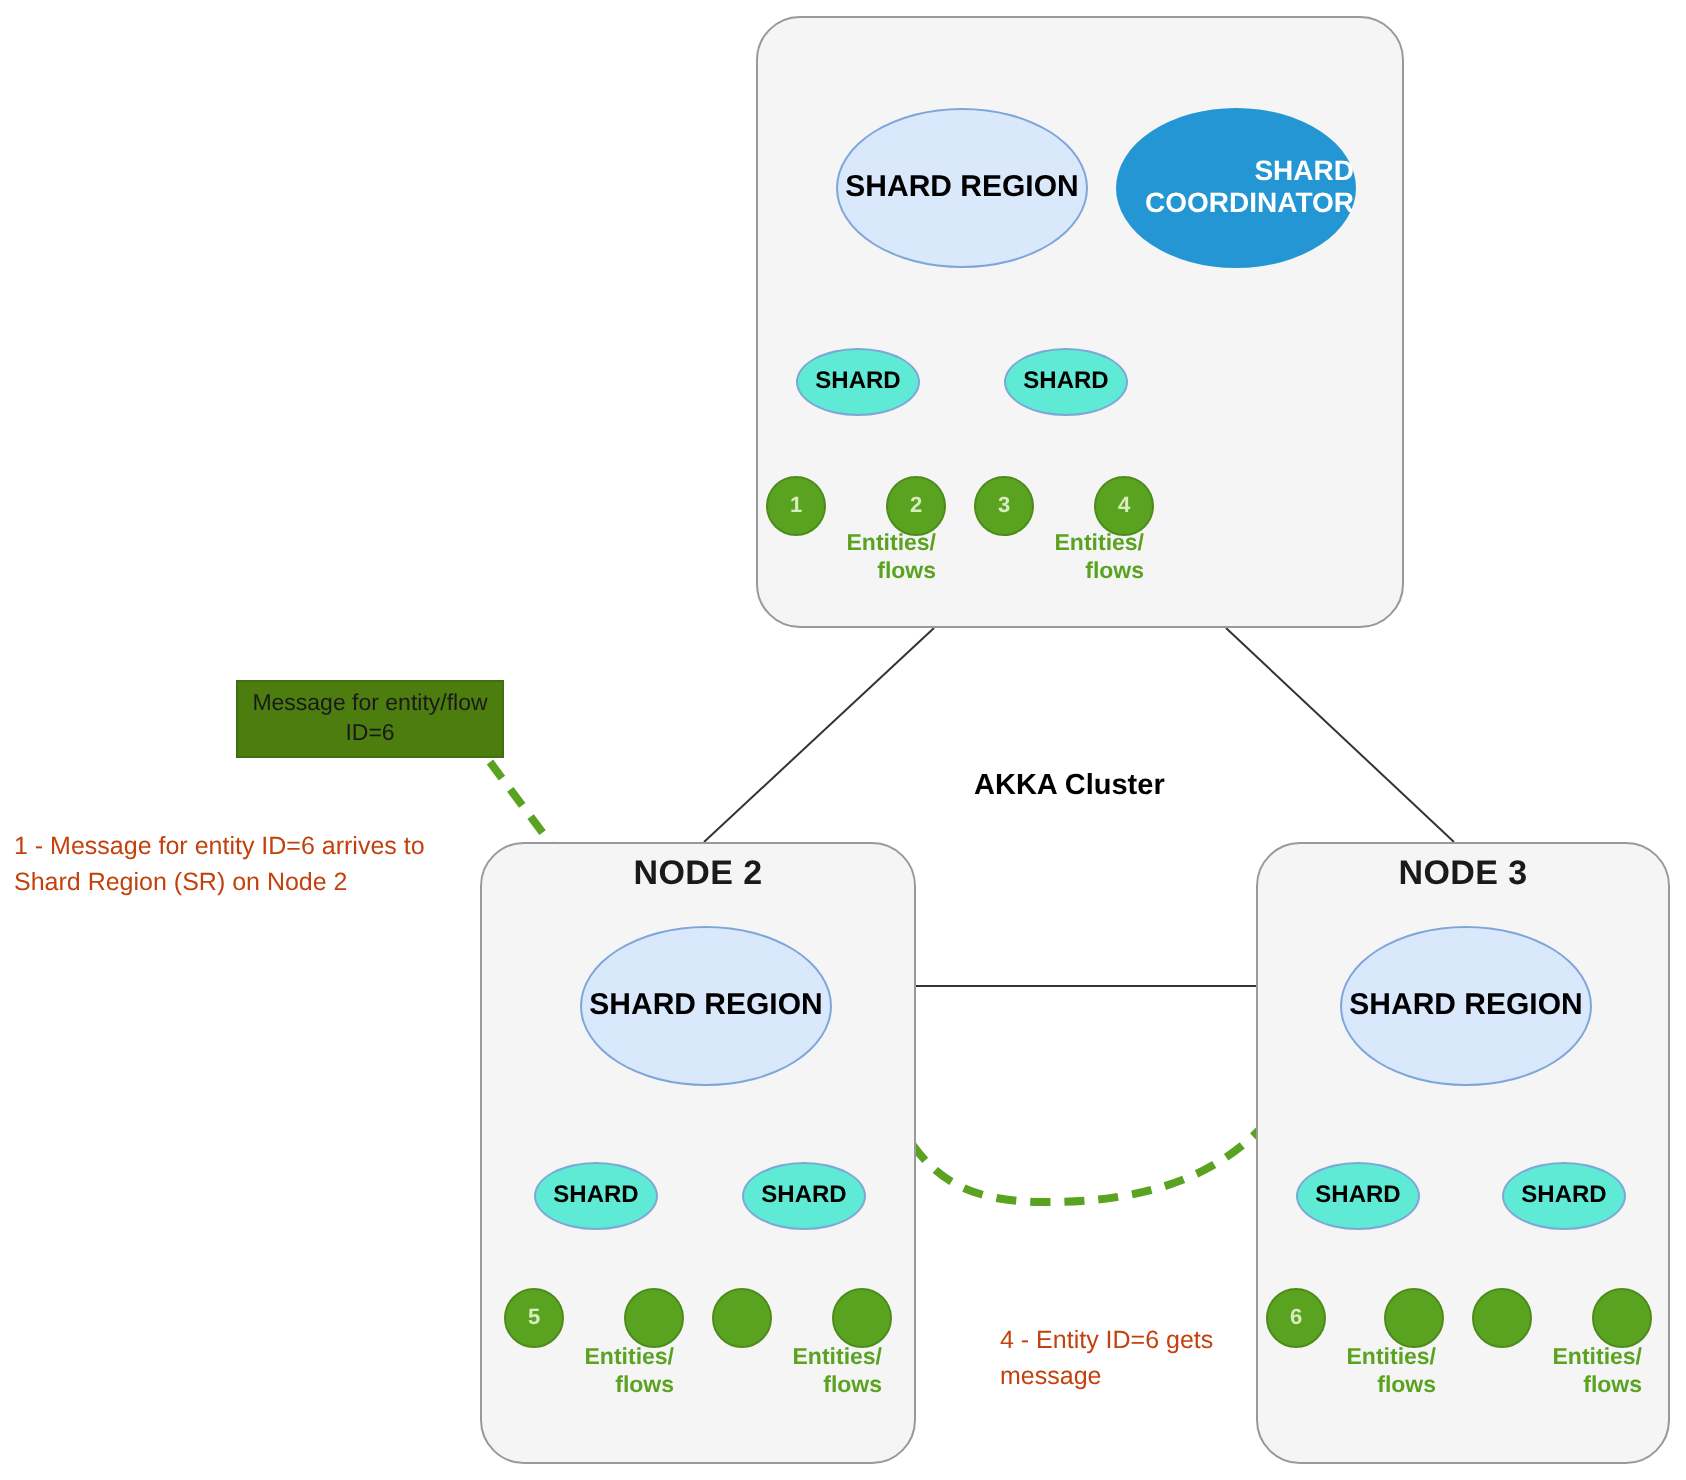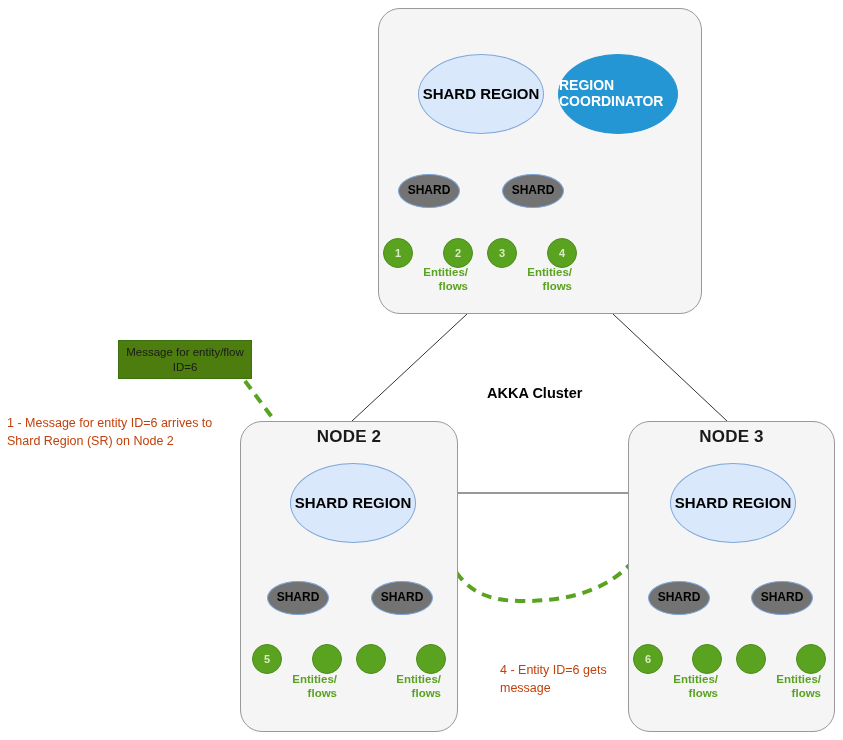--- a/index.html
+++ b/index.html
@@ -43,32 +43,32 @@
     color: #1a1a1a;
     letter-spacing: 0.2px;
   }
   .ellipse {
     position: absolute;
     box-sizing: border-box;
     border-radius: 50%;
     display: flex;
     align-items: center;
     justify-content: center;
-    text-align: left;
+    text-align: right;
     line-height: 1.12;
   }
   .ell-region {
     background: #dae8fc;
     border: 1px solid #7ea6d9;
     font-size: 15px;
     font-weight: bold;
     color: #000000;
   }
   .ell-shard {
-    background: #737373;
+    background: #5eead4;
     border: 1px solid #7ea6d9;
     font-size: 12px;
     font-weight: bold;
     color: #000000;
   }
   .ell-coord {
     background: #2496d3;
     border: 1px solid #2496d3;
     font-size: 14px;
     font-weight: bold;
@@ -171,21 +171,21 @@
     <path d="M 245,381 L 312,471" fill="none" stroke="#5aa321" stroke-width="4" stroke-dasharray="10,7" marker-end="url(#gArrow)"></path>
 
     <path d="M 412,500 C 455,555 448,600 520,601 C 600,602 638,570 658,520" fill="none" stroke="#5aa321" stroke-width="4" stroke-dasharray="10,7" marker-end="url(#gArrow)"></path>
 
     <path d="M 690,530 C 655,545 642,580 646,640" fill="none" stroke="#5aa321" stroke-width="4" stroke-dasharray="10,7" marker-end="url(#gArrow)"></path>
   </svg>
 
   <div class="node-box" style="left:378px; top:8px; width:324px; height:306px;"></div>
 
   <div class="ellipse ell-region" style="left:418px; top:54px; width:126px; height:80px;">SHARD REGION</div>
-  <div class="ellipse ell-coord" style="left:558px; top:54px; width:120px; height:80px;">REGION COORDINATOR</div>
+  <div class="ellipse ell-coord" style="left:558px; top:54px; width:120px; height:80px;">SHARD COORDINATOR</div>
 
   <div class="ellipse ell-shard" style="left:398px; top:174px; width:62px; height:34px;">SHARD</div>
   <div class="ellipse ell-shard" style="left:502px; top:174px; width:62px; height:34px;">SHARD</div>
 
   <div class="entity" style="left:383px; top:238px; width:30px; height:30px;">1</div>
   <div class="entity" style="left:443px; top:238px; width:30px; height:30px;">2</div>
   <div class="entity" style="left:487px; top:238px; width:30px; height:30px;">3</div>
   <div class="entity" style="left:547px; top:238px; width:30px; height:30px;">4</div>
 
   <div class="ent-label" style="left:388px; top:265px; width:80px;">Entities/

